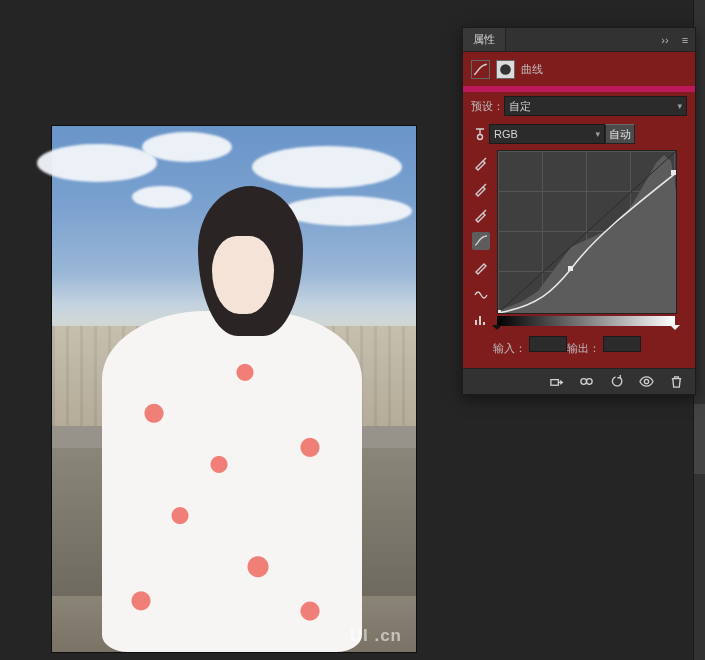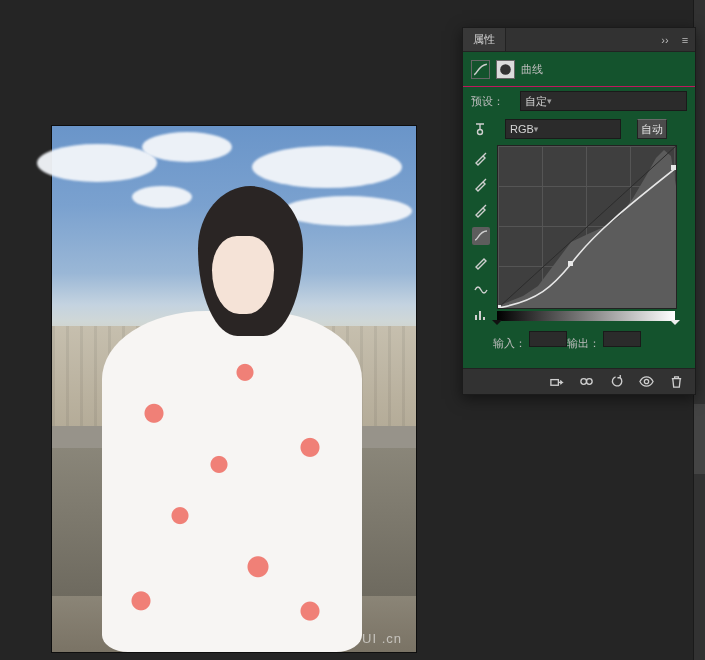--- a/index.html
+++ b/index.html
@@ -35,36 +35,36 @@
      background-image:
         radial-gradient(circle at 20% 30%, #f08077 0 9px, transparent 10px),
         radial-gradient(circle at 55% 18%, #f08077 0 8px, transparent 9px),
         radial-gradient(circle at 80% 40%, #f08077 0 9px, transparent 10px),
         radial-gradient(circle at 30% 60%, #f08077 0 8px, transparent 9px),
         radial-gradient(circle at 60% 75%, #f08077 0 10px,transparent 11px),
         radial-gradient(circle at 15% 85%, #f08077 0 9px, transparent 10px),
         radial-gradient(circle at 80% 88%, #f08077 0 9px, transparent 10px),
         radial-gradient(circle at 45% 45%, #f08077 0 8px, transparent 9px);
   }
-  .watermark{position:absolute;right:14px;bottom:6px;color:rgba(255,255,255,.55);font-size:13px;letter-spacing:1px;font-weight:400;}
+  .watermark{position:absolute;right:14px;bottom:6px;color:rgba(255,255,255,.55);font-size:17px;letter-spacing:1px;font-weight:700;}
   
   .panel{
      position:absolute;left:462px;top:27px;width:232px;height:366px;
-     background:#14532d;border:1px solid #1b1b1b;box-shadow:0 4px 14px rgba(0,0,0,.5);
+     background:#7f1d1d;border:1px solid #1b1b1b;box-shadow:0 4px 14px rgba(0,0,0,.5);
   }
   .panel-header{height:23px;background:#323232;border-bottom:1px solid #222;display:flex;align-items:center;}
   .panel-tab{height:23px;padding:0 10px;line-height:23px;background:#383838;color:#d7d7d7;border-right:1px solid #222;}
   .panel-header-spacer{flex:1;}
   .panel-header-btn{width:20px;height:23px;display:flex;align-items:center;justify-content:center;color:#bcbcbc;}
-  .panel-type-row{height:26px;display:flex;align-items:center;padding:4px 8px;gap:6px;border-bottom:1px solid #be185d;}
+  .panel-type-row{height:26px;display:flex;align-items:center;padding:4px 8px;gap:6px;border-bottom:6px solid #be185d;}
   .icon-box{width:17px;height:17px;border:1px solid #666;display:flex;align-items:center;justify-content:center;}
   .icon-box.light{background:#dcdcdc;}
-  .row{display:flex;align-items:center;padding:4px 8px;gap:16px;}
+  .row{display:flex;align-items:center;padding:4px 8px;gap:0;}
   .label{color:#bcbcbc;white-space:nowrap;}
-  .select{flex:1;height:18px;background:#2b2b2b;border:1px solid #1a1a1a;color:#d5d5d5;padding:0 4px;display:flex;align-items:center;}
+  .select{flex:1;height:18px;background:#2b2b2b;border:1px solid #1a1a1a;color:#d5d5d5;padding:0 4px;display:flex;align-items:center;justify-content:space-between;}
   .select .chev{font-size:9px;color:#9e9e9e;}
   .btn{height:18px;padding:0 3px;background:#4b4b4b;border:1px solid #222;border-top-color:#6a6a6a;color:#e3e3e3;display:flex;align-items:center;}
   .body{display:flex;padding:2px 8px 0 8px;gap:6px;}
   .tool-col{width:20px;display:flex;flex-direction:column;gap:8px;padding-top:4px;align-items:center;}
   .tool{width:18px;height:18px;display:flex;align-items:center;justify-content:center;color:#cfcfcf;border-radius:2px;}
   .tool.active{background:#5d5d5d;}
   .tool svg{width:16px;height:16px;stroke:#cfcfcf;fill:none;stroke-width:1.4;}
   .curve-area{flex:1;}
   .curve-box{
      width:178px;height:162px;background:#3f3f3f;border:1px solid #222;position:relative;overflow:hidden;

